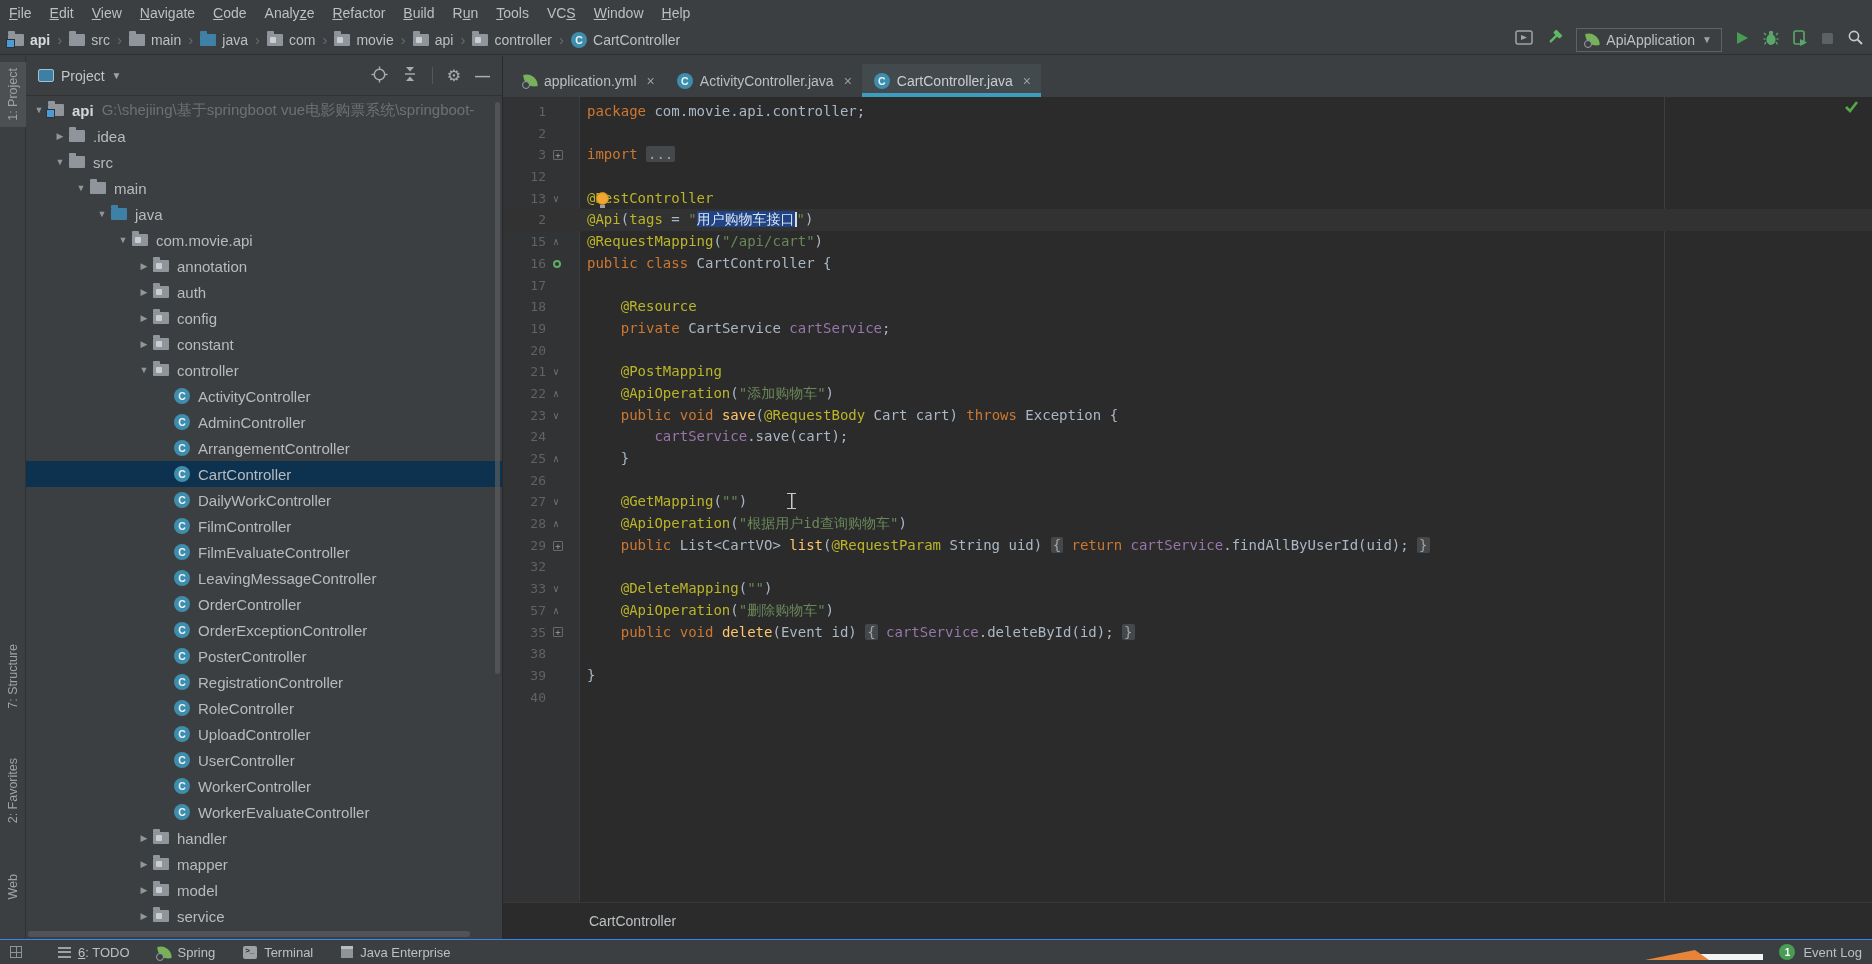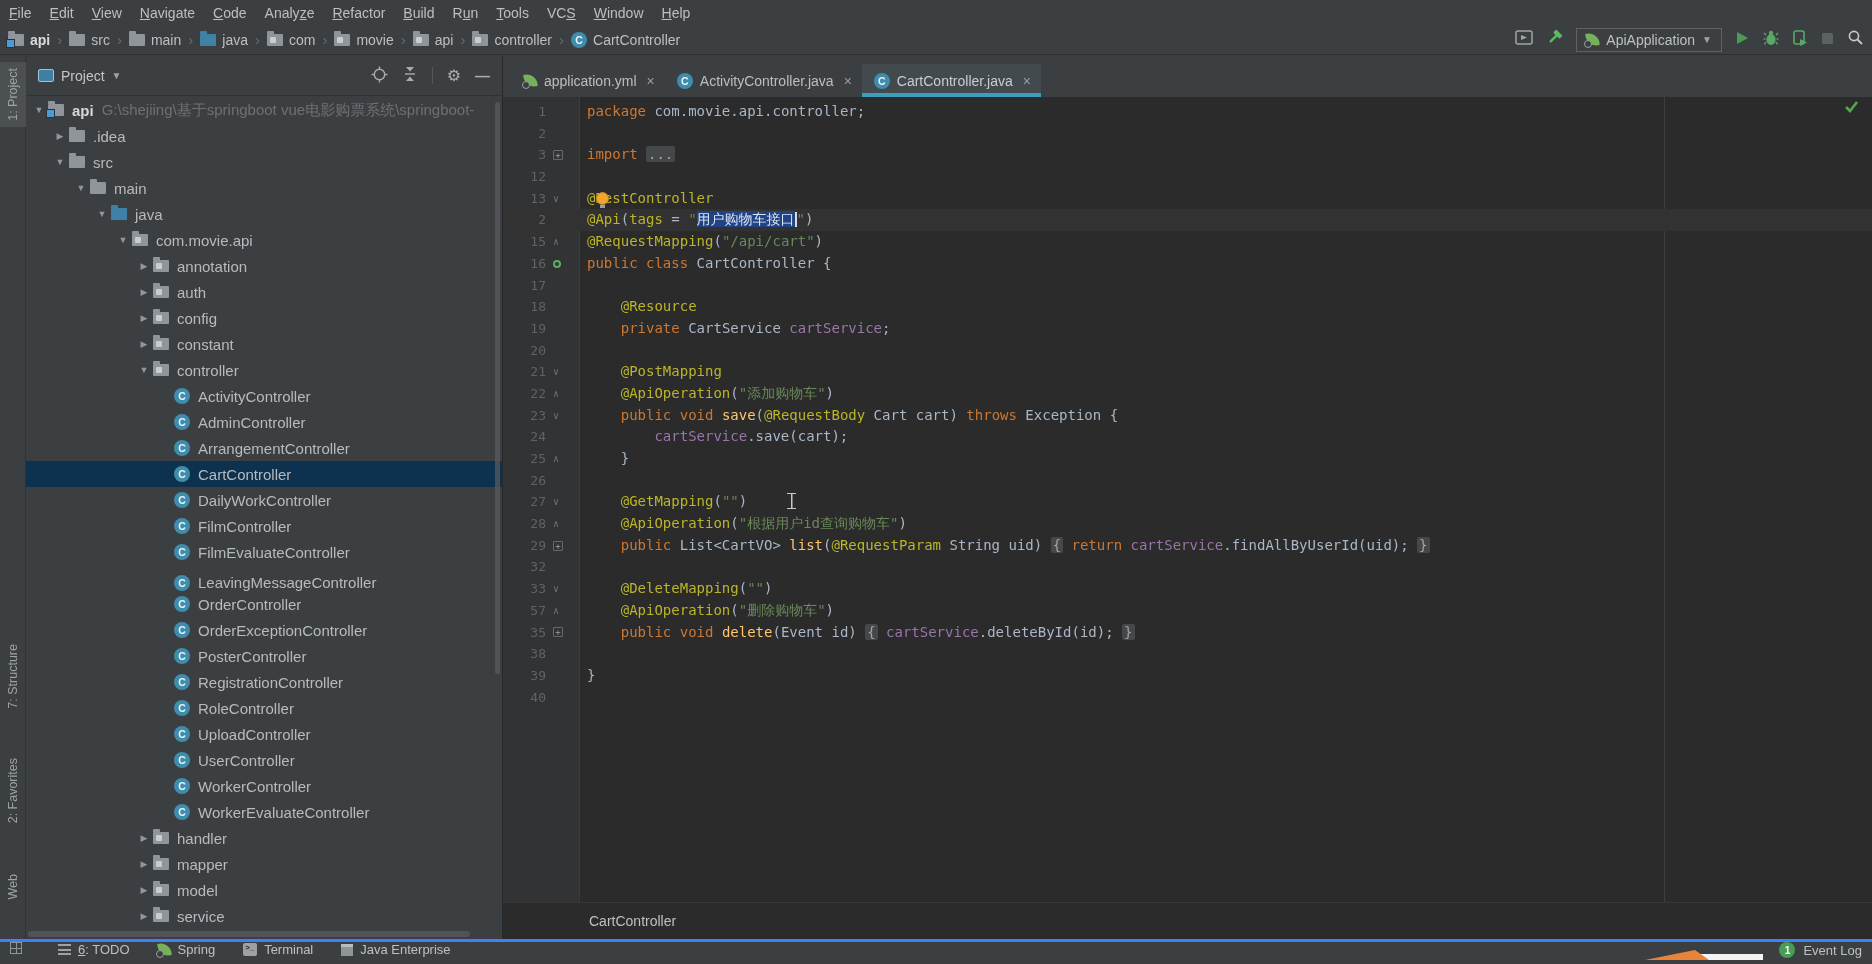--- a/index.html
+++ b/index.html
@@ -86,21 +86,21 @@
   .c-fb { background:#45484a; color:#a0a4a7; border-radius:2px; padding:0 2px; }
   .c-sel { background:var(--selection,#214283); color:#d8e5f4; }
   .c-cr { display:inline-block; width:2px; height:15px; background:#d8dce0; vertical-align:text-bottom; }
   .bulb { position:absolute; left:93px; top:4px; width:13px; height:13px; background:#f0a732; border:1px solid #c7871f; border-radius:50%; z-index:2; }
   .bulb:after { content:""; position:absolute; left:3px; bottom:-4px; width:5px; height:3px; background:#9aa0a3; }
   .ibeam { position:absolute; left:284px; top:396px; width:9px; height:16px; border-top:1px solid #c4c8cb; border-bottom:1px solid #c4c8cb;
     background:linear-gradient(#c4c8cb,#c4c8cb) center/1.5px 100% no-repeat; }
   .check { position:absolute; right:13px; top:3px; }
   .ed-crumb { height:37px; flex:none; border-top:1px solid #383838; display:flex; align-items:center; padding-left:86px; color:#bcc0c3; font-size:14px; }
   
-  .statusbar { position:absolute; bottom:0; left:0; right:0; height:25px; border-top:3px solid #3b82f6; display:flex; align-items:flex-start; font-size:13px; color:#bcc0c3; padding:0 10px; }
+  .statusbar { position:absolute; bottom:0; left:0; right:0; height:25px; border-top:1px solid #3b82f6; display:flex; align-items:center; font-size:13px; color:#bcc0c3; padding:0 10px; }
   .icon-grid { width:12px; height:12px; border:1px solid #8f9496; flex:none;
     background:linear-gradient(#8f9496,#8f9496) 50% 0/1px 100% no-repeat, linear-gradient(#8f9496,#8f9496) 0 50%/100% 1px no-repeat; }
   .sb-item { display:flex; align-items:center; gap:7px; margin-left:28px; cursor:default; }
   .sb-item:first-of-type { margin-left:36px; }
   .sb-item u { text-decoration:underline; }
   .icon-list { width:13px; height:11px; background:repeating-linear-gradient(#9ea2a5 0 2px, transparent 2px 4.5px); }
   .icon-terminal { width:14px; height:13px; background:#9ea2a5; border-radius:2px; position:relative; }
   .icon-terminal:before { content:">_"; position:absolute; left:2px; top:0px; color:#2b2b2b; font-size:8px; font-weight:bold; }
   .icon-cube { width:12px; height:12px; background:#8f9496; border-top:3px solid #b9bdc0; }
   .sb-right { margin-left:auto; display:flex; align-items:center; gap:8px; }
@@ -359,21 +359,21 @@
         <span class="trow" style="padding-left: 130px;">
           <span class="tarrow"></span>
           <span class="icon-class ticon"></span>
           <span class="tlabel">FilmController</span>
         </span>
         <span class="trow" style="padding-left: 130px;">
           <span class="tarrow"></span>
           <span class="icon-class ticon"></span>
           <span class="tlabel">FilmEvaluateController</span>
         </span>
-        <span class="trow" style="padding-left: 130px; align-items: flex-end;">
+        <span class="trow" style="padding-left: 130px;">
           <span class="tarrow"></span>
           <span class="icon-class ticon"></span>
           <span class="tlabel">LeavingMessageController</span>
         </span>
         <span class="trow" style="padding-left: 130px;">
           <span class="tarrow"></span>
           <span class="icon-class ticon"></span>
           <span class="tlabel">OrderController</span>
         </span>
         <span class="trow" style="padding-left: 130px;">

